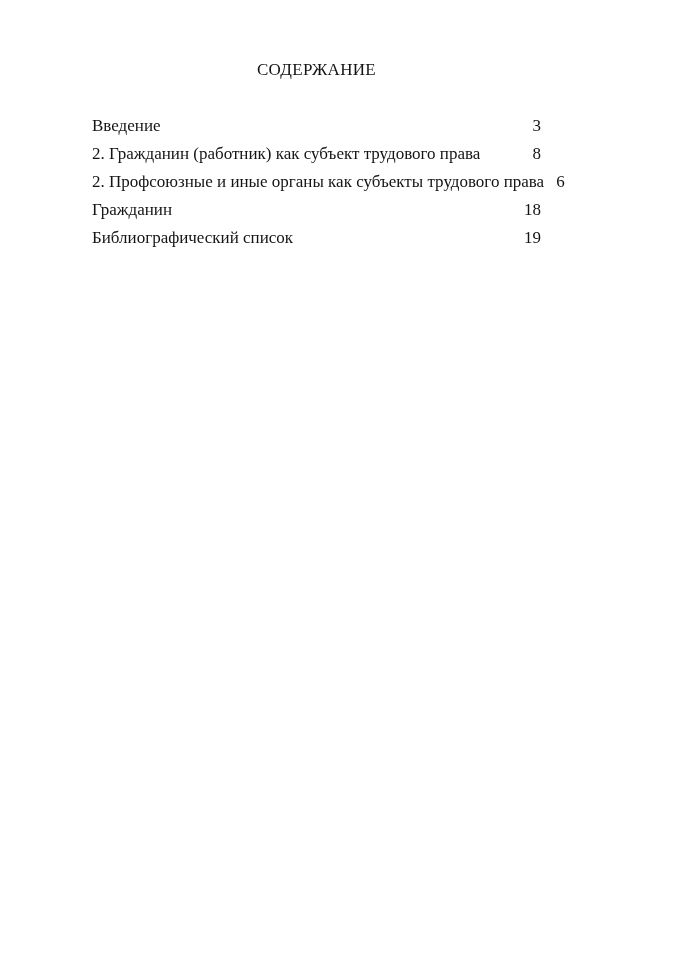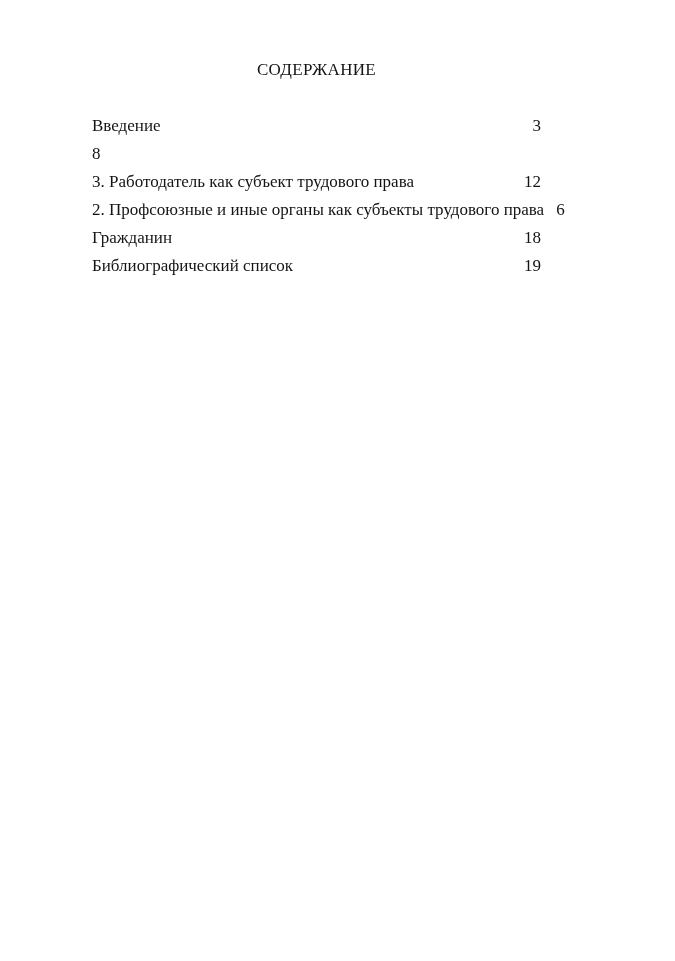--- a/index.html
+++ b/index.html
@@ -55,27 +55,24 @@
 
   <div class="toc-list">
 
     <div class="toc-row">
       <span class="toc-label">Введение</span>
       <span class="toc-page">3</span>
     </div>
 
 
     <div class="toc-row">
+      <span class="toc-label">2. Гражданин (работник) как субъект трудового права</span>
       <span class="toc-page">8</span>
     </div>
 
-    <div class="toc-row">
-      <span class="toc-label">3. Работодатель как субъект трудового права</span>
-      <span class="toc-page">12</span>
-    </div>
 
     <div class="toc-row">
       <span class="toc-label">2. Профсоюзные и иные органы как субъекты трудового права</span>
       <span class="toc-page">6</span>
     </div>
 
     <div class="toc-row">
       <span class="toc-label">Гражданин</span>
       <span class="toc-page">18</span>
     </div>

